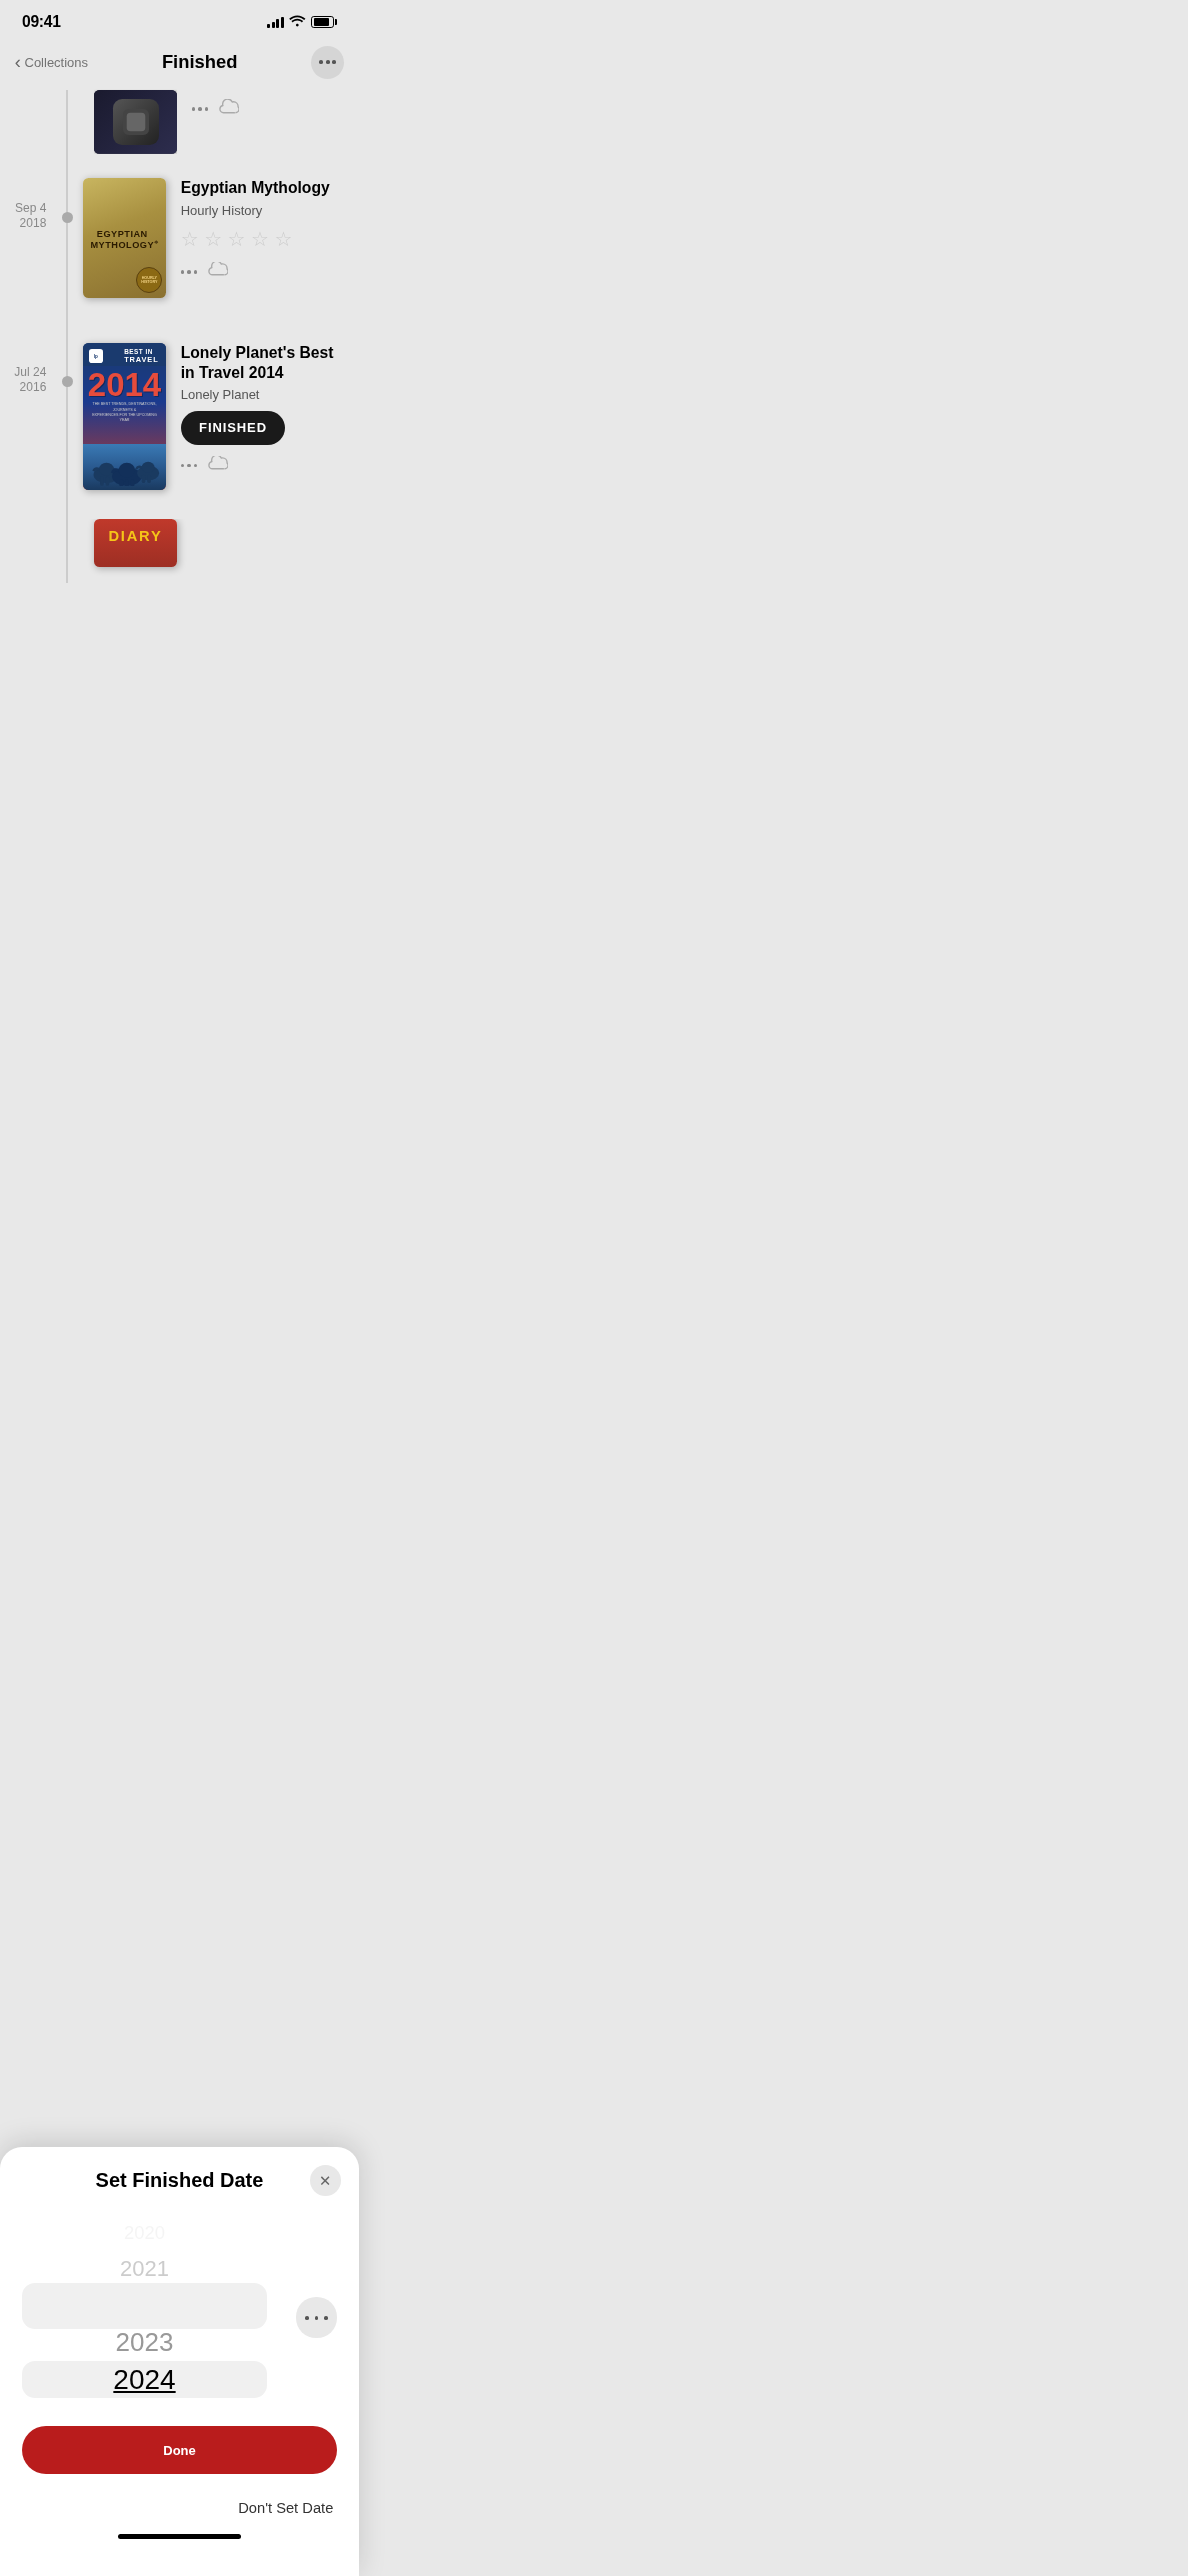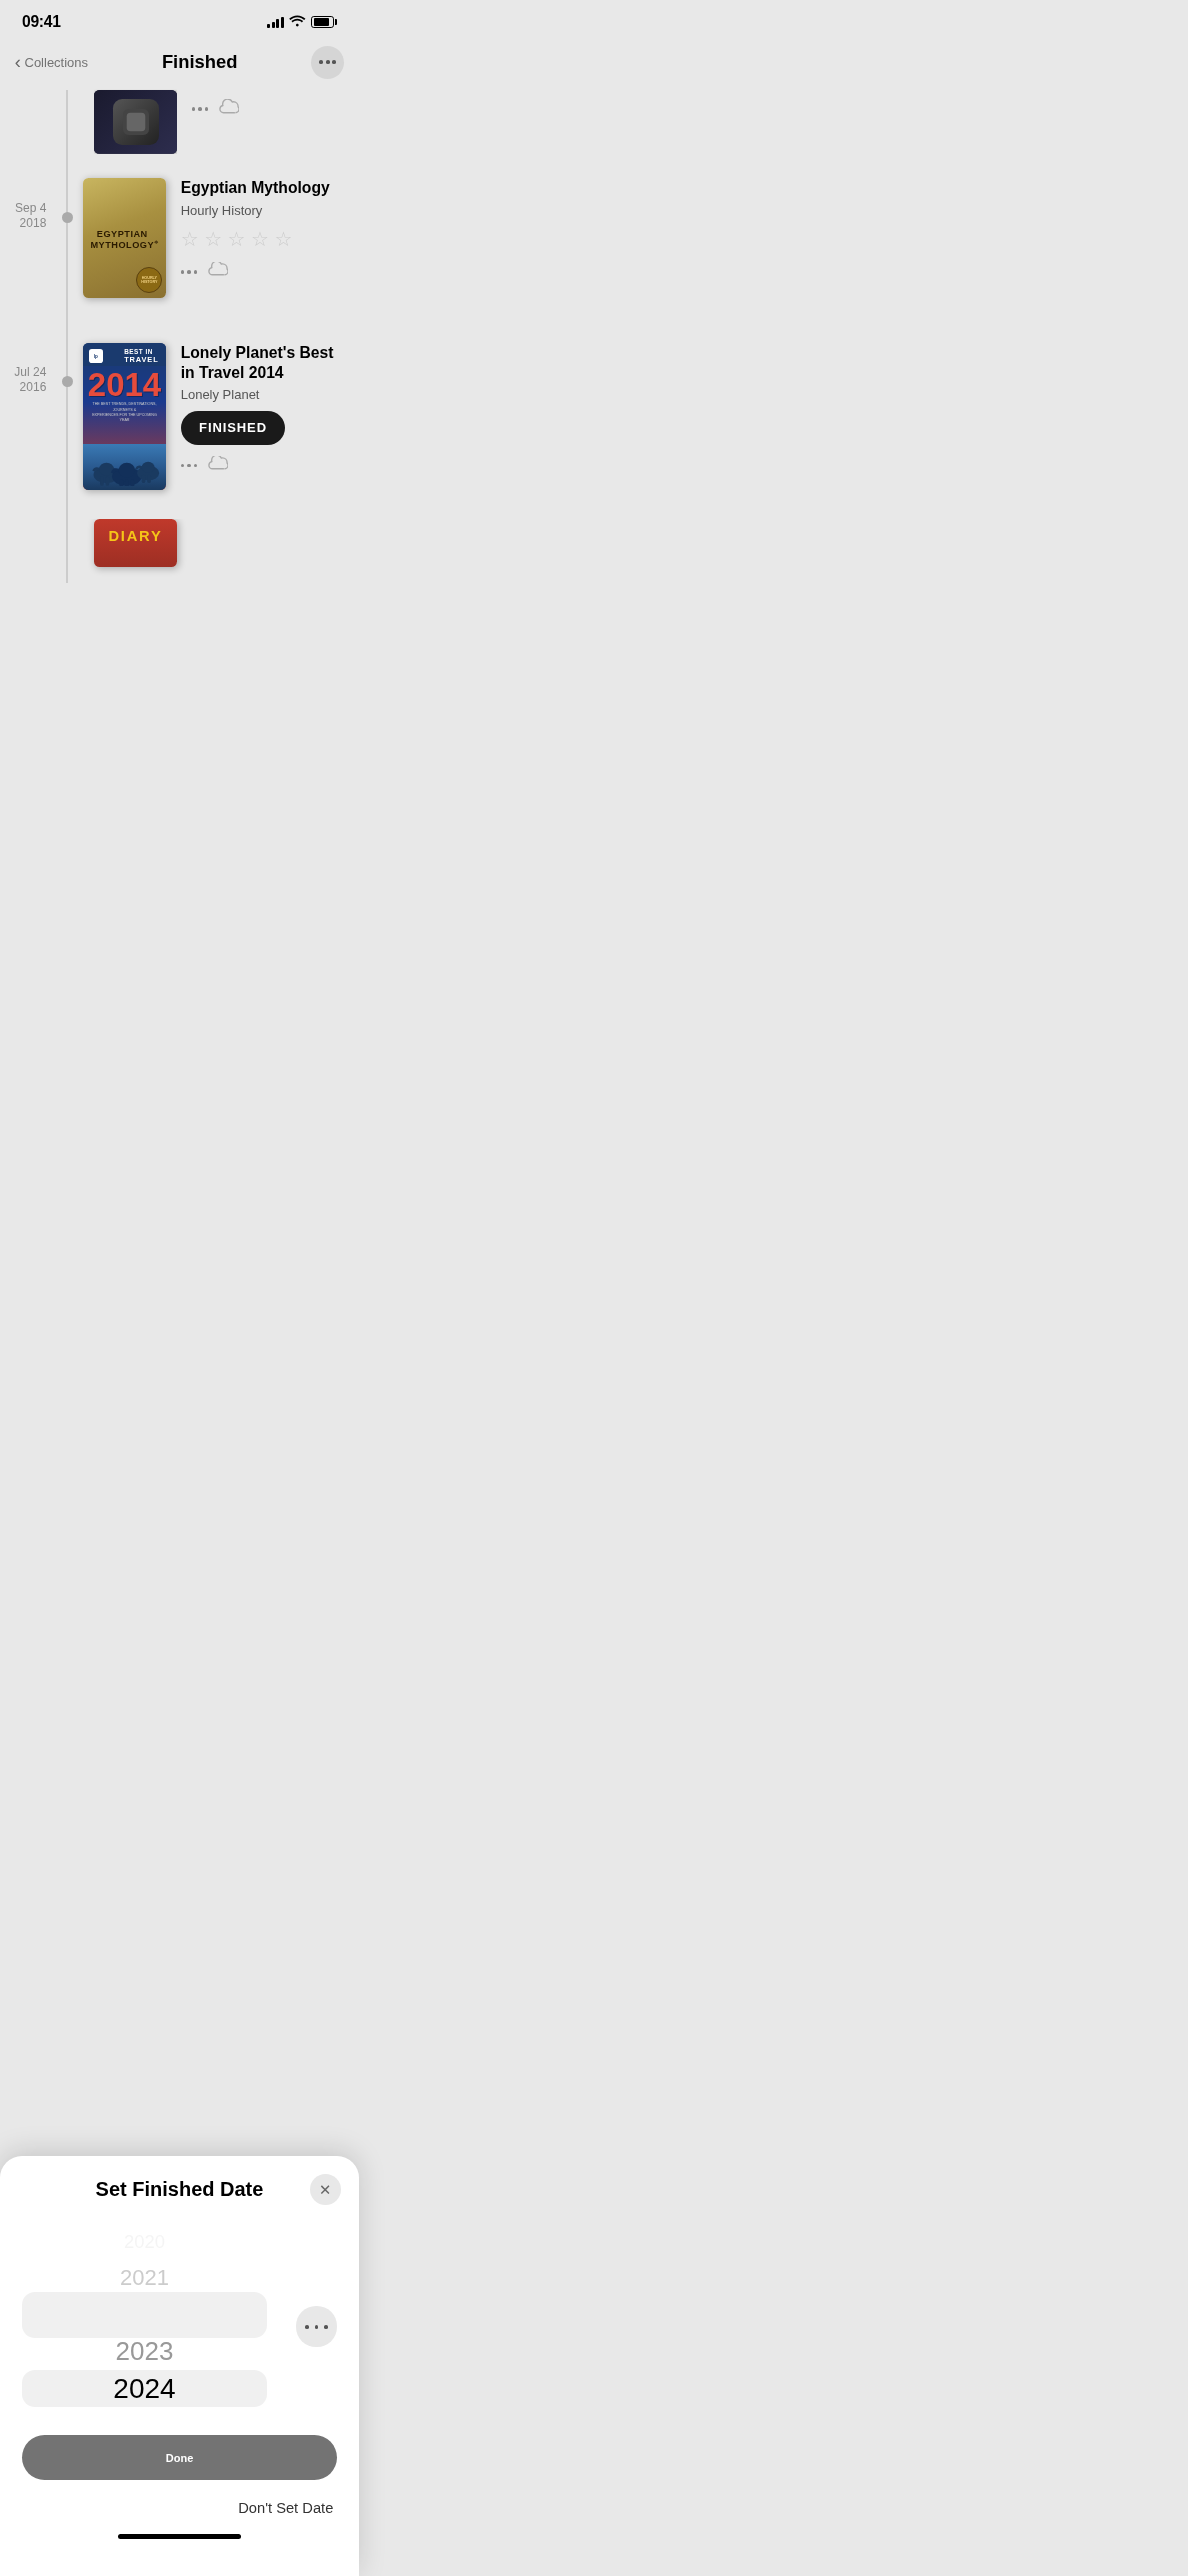--- a/index.html
+++ b/index.html
@@ -445,20 +445,21 @@
       font-size: 20px;
       color: #ddd;
       opacity: 0.5;
     }
     .year-item.selected {
       background: #f0f0f0;
       border-radius: 13px;
       color: #000;
       font-weight: 400;
       font-size: 28px;
+      text-decoration: underline;
     }
     .year-selected-highlight {
       background: #f0f0f0;
       border-radius: 13px;
       height: 46px;
       position: absolute;
       left: 0;
       right: 0;
       top: 69px;
       pointer-events: none;
@@ -472,29 +473,29 @@
       align-items: center;
       justify-content: center;
       flex-shrink: 0;
       align-self: center;
       margin-top: 23px;
     }
 
     
     .done-btn {
       width: 100%;
-      background: #737373;
+      background: #b91c1c;
       color: #fff;
       border: none;
       border-radius: 28px;
       padding: 16.6px;
-      font-size: 11px;
+      font-size: 13px;
       font-weight: 600;
       text-align: center;
-      margin-bottom: 16px;
+      margin-bottom: 22px;
       cursor: pointer;
     }
     .dont-set-btn {
       width: 100%;
       text-align: right;
       font-size: 14.7px;
       color: #333;
       background: none;
       border: none;
       padding: 3.7px;

